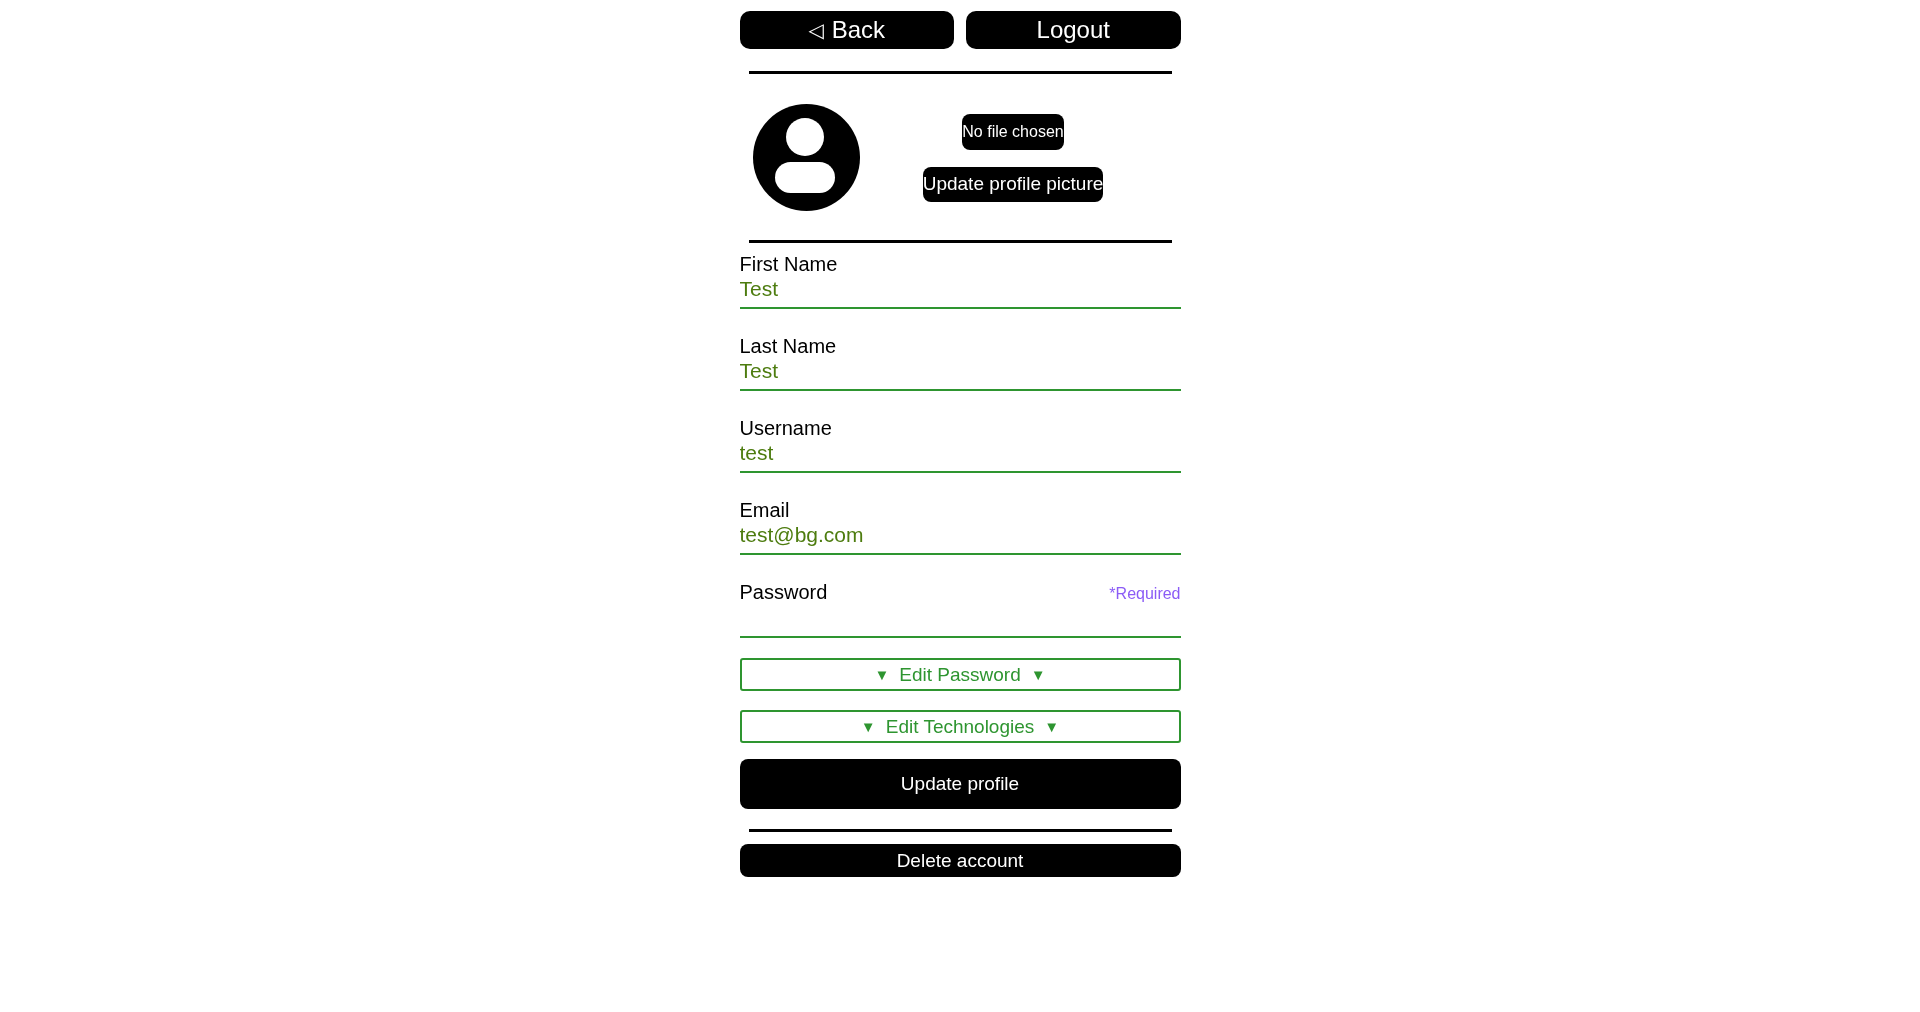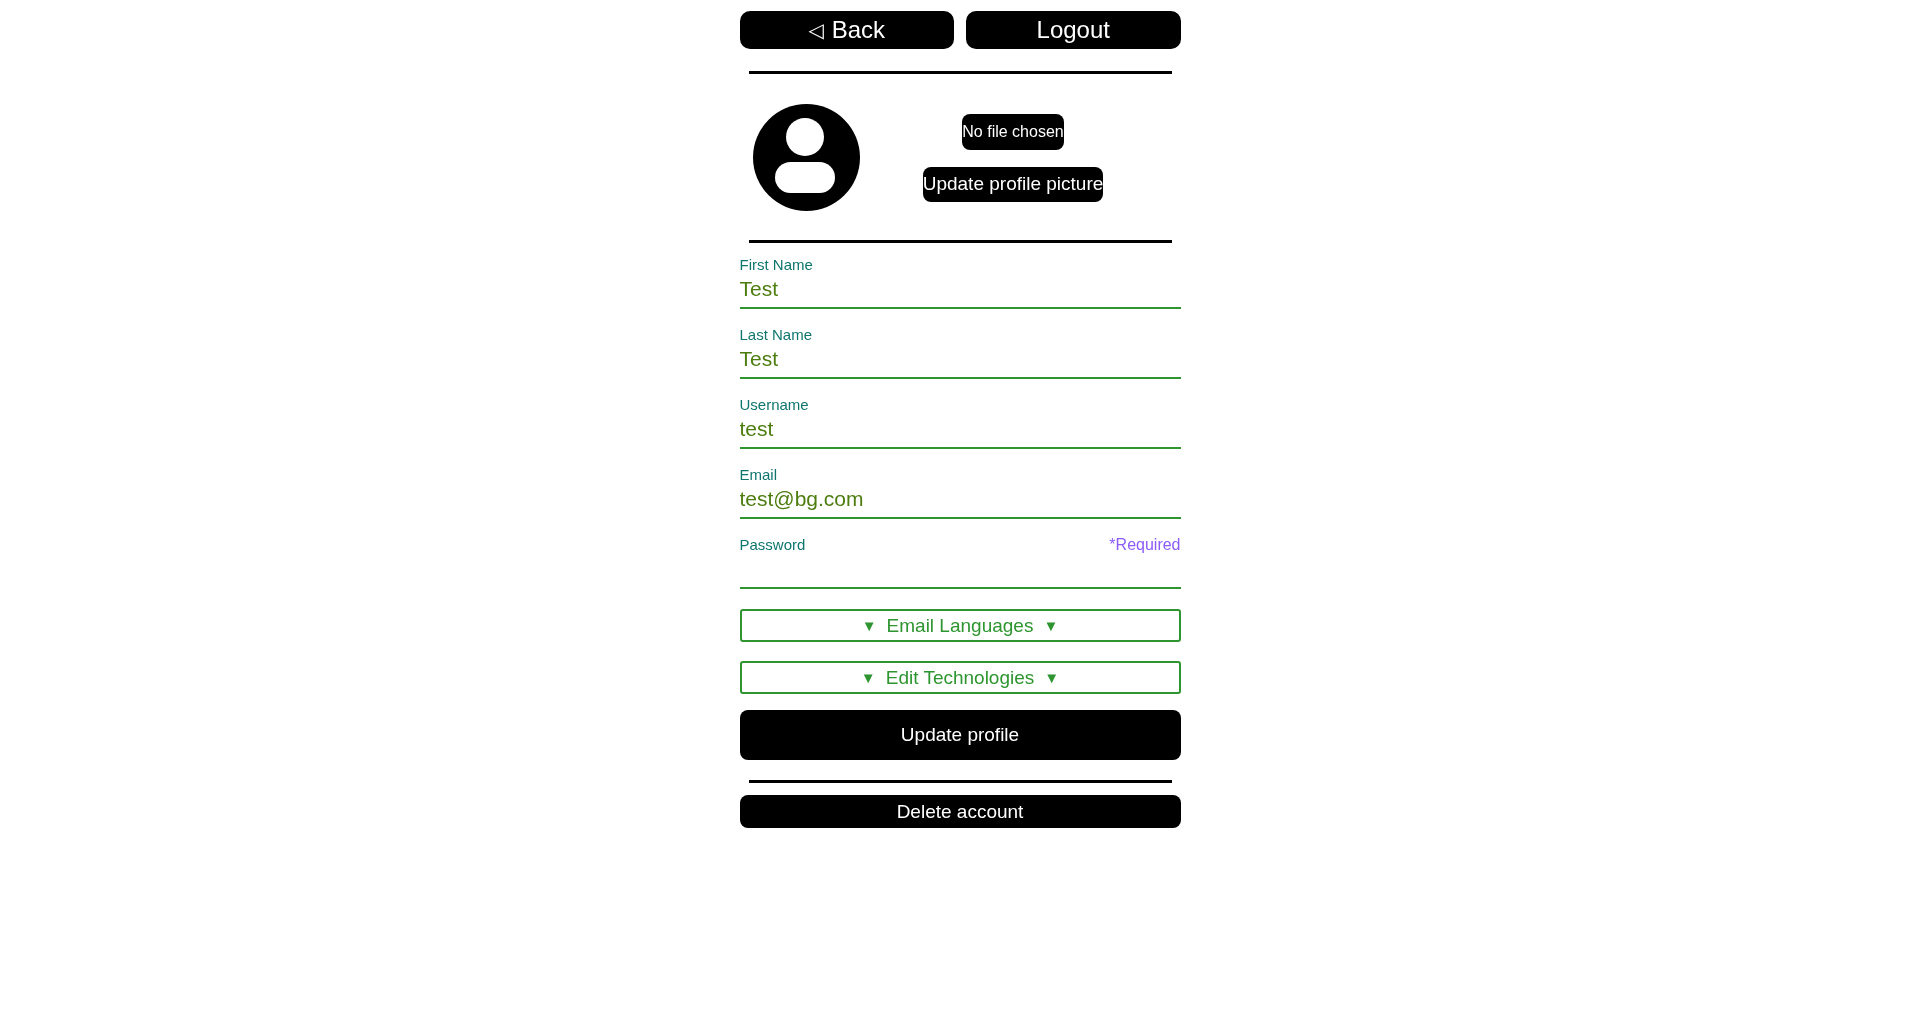--- a/index.html
+++ b/index.html
@@ -24,24 +24,24 @@
   hr.divider { border: none; border-top: 3px solid #000000; margin: 22px 9px 0 9px; }
   hr.divider.d2 { margin-top: 29px; }
   hr.divider.d3 { margin-top: 20px; }
 
   .picture-row { display: flex; align-items: center; margin: 30px 0 0 13px; }
   .avatar svg { width: 107px; height: 107px; display: block; }
   .picture-buttons { display: flex; flex-direction: column; gap: 17px; margin-left: 20px; width: 267px; align-items: center; }
   .file-btn { height: 36px; font-size: 16px; border-radius: 8px; }
   .update-pic-btn { height: 35px; font-size: 19px; border-radius: 8px; }
 
-  .field { padding-top: 16px; }
+  .field { padding-top: 28px; }
   .field.first { padding-top: 12px; }
   .label-row { display: flex; justify-content: space-between; align-items: baseline; }
-  .field-label { display: block; color: #0f766e; font-size: 15px; line-height: 19px; }
+  .field-label { display: block; color: #000000; font-size: 20px; line-height: 19px; }
   .required-note { color: #8b5cf6; font-size: 16px; line-height: 19px; }
   .field input {
     width: 100%; display: block;
     border: none; border-bottom: 2px solid #2e9530;
     background: transparent; outline: none;
     color: #4d7c0f; font-size: 21px; line-height: 24px;
     font-family: inherit; padding: 3px 0 6px 0;
   }
 
   .btn-outline {
@@ -118,21 +118,21 @@
   <div class="field">
     <div class="label-row">
       <label class="field-label">Password</label>
       <span class="required-note">*Required</span>
     </div>
     <input type="password" value="" style="">
   </div>
 
   <button class="btn-outline edit-languages">
     <span class="arrow">▼</span>
-    <span>Email Languages</span>
+    <span>Edit Password</span>
     <span class="arrow">▼</span>
   </button>
 
   <button class="btn-outline edit-technologies">
     <span class="arrow">▼</span>
     <span>Edit Technologies</span>
     <span class="arrow">▼</span>
   </button>
 
   <button class="btn-black submit-btn">

